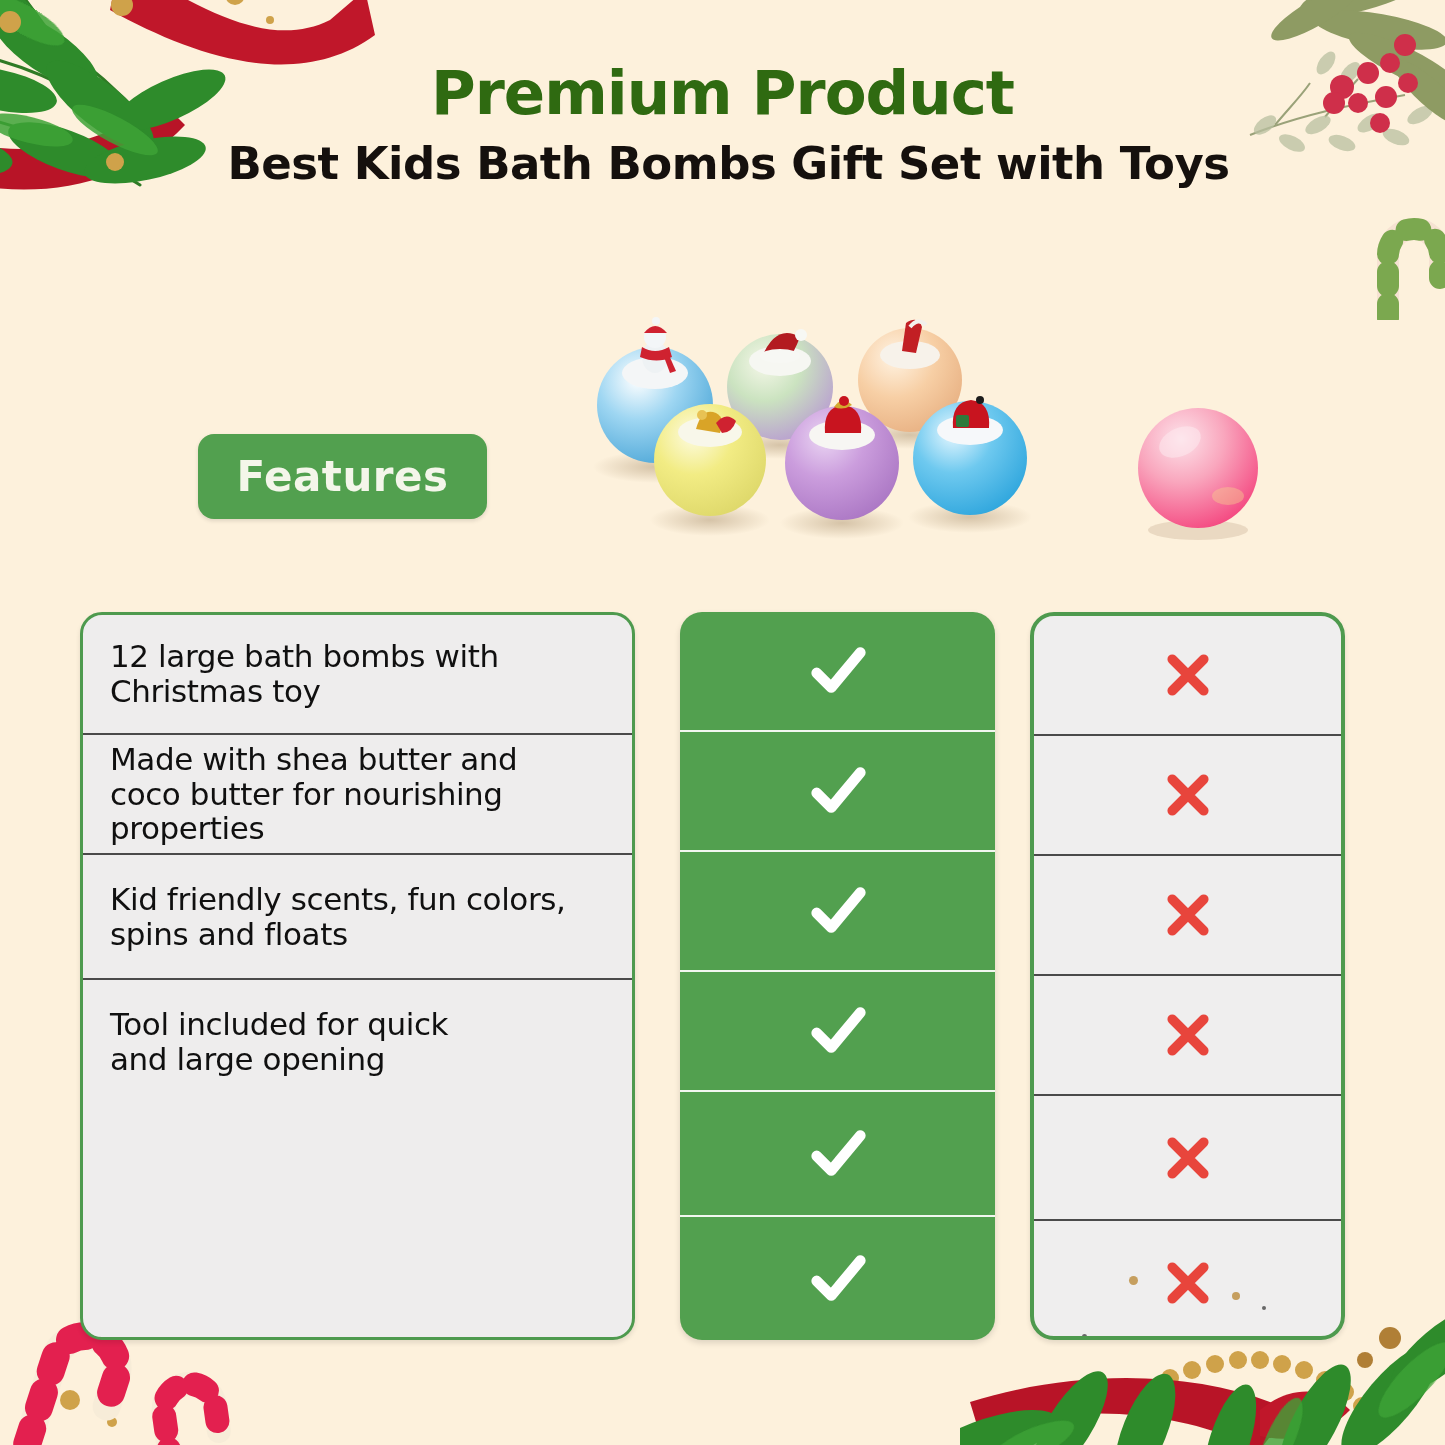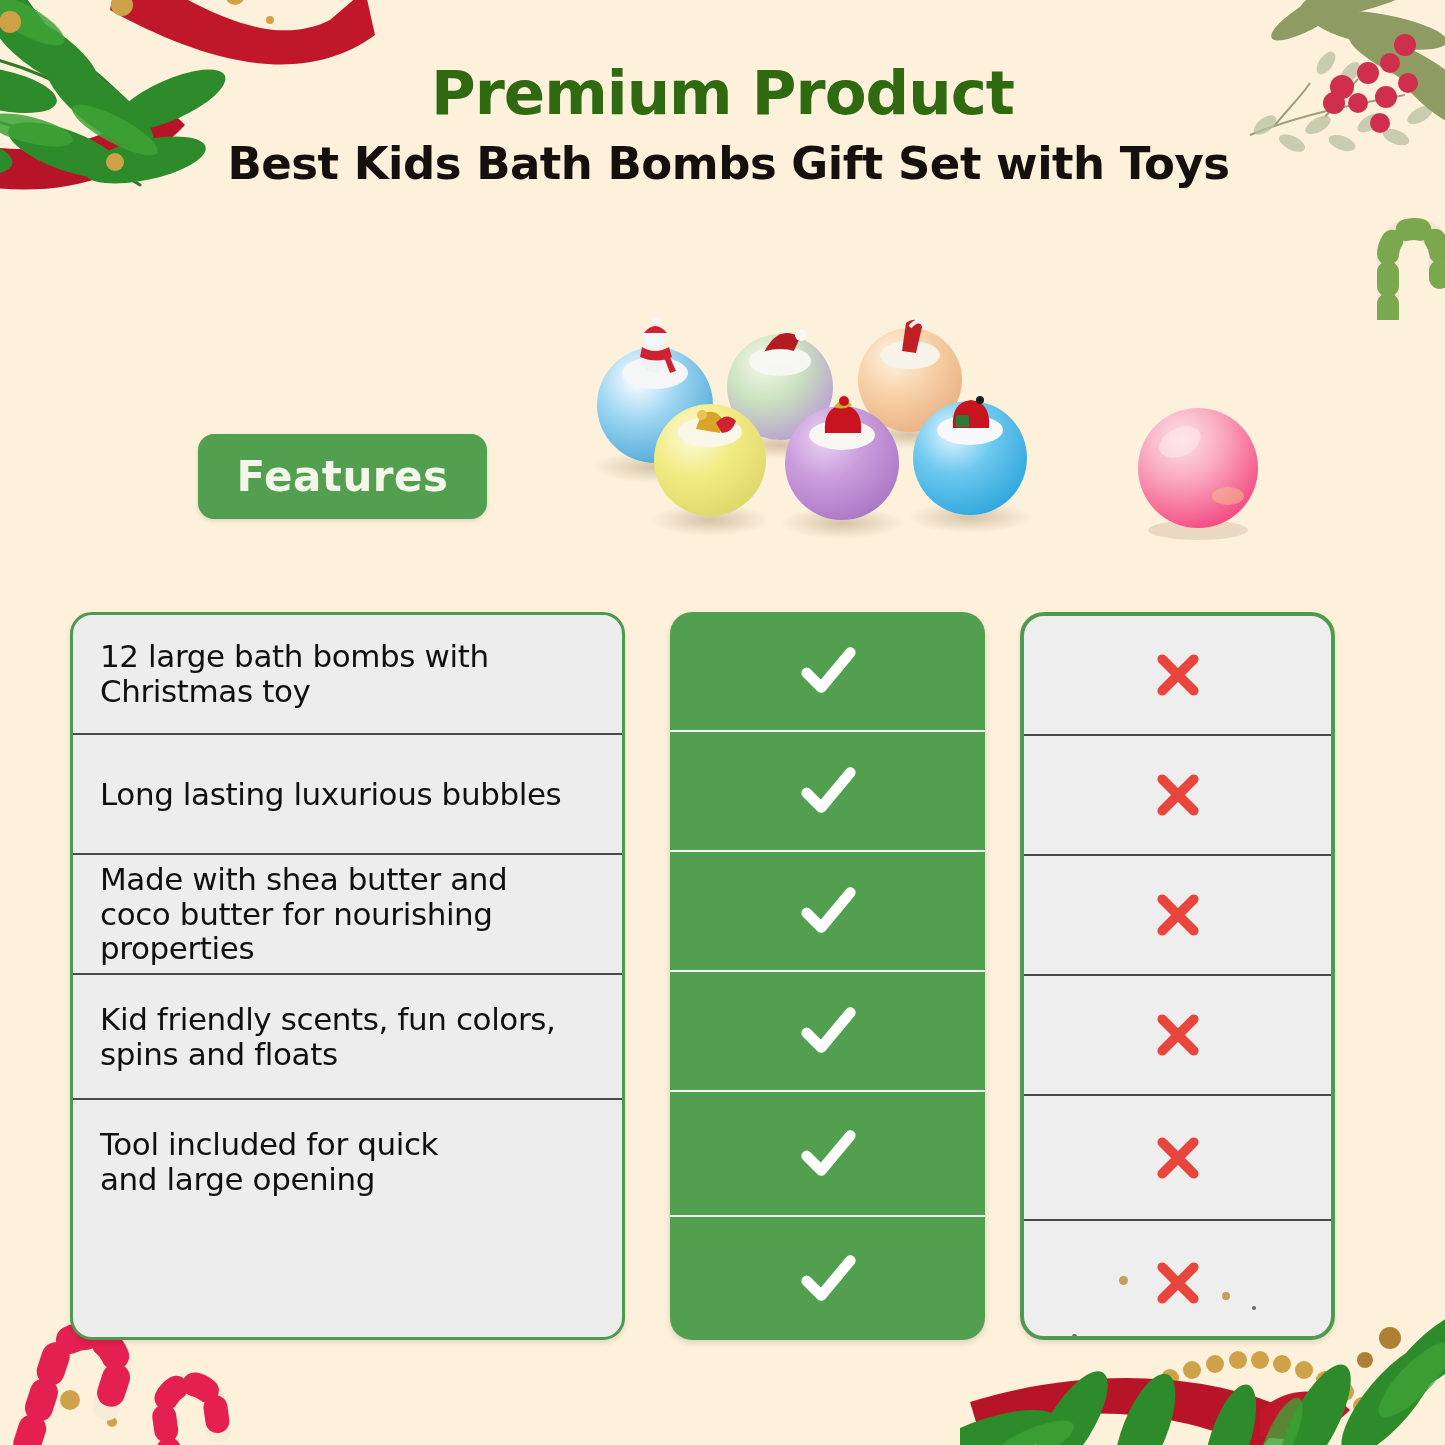--- a/index.html
+++ b/index.html
@@ -41,21 +41,21 @@
   .features-badge span{
     color:#f4f6ea;font-size:42px;font-weight:bold;letter-spacing:.5px;
     font-family:"DejaVu Sans", sans-serif;
   }
 
   
   .product-shot{position:absolute;left:580px;top:295px;width:490px;height:260px;}
   .solo-bomb{position:absolute;left:1128px;top:400px;width:140px;height:140px;}
 
   
-  .table{position:absolute;left:70px;top:612px;width:1285px;height:728px;}
+  .table{position:absolute;left:80px;top:612px;width:1285px;height:728px;}
 
   .col{position:absolute;top:0;height:728px;box-sizing:border-box;}
 
   .col-features{
     left:0;width:555px;
     background:#eeeded;
     border:3px solid #4e9a4e;border-radius:22px;
     box-shadow:0 3px 5px rgba(0,0,0,.10);
     overflow:hidden;
   }
@@ -386,23 +386,20 @@
   </div>
 
   <div class="table">
 
     <div class="col col-features">
       <div class="rows">
         <div class="cell r0">
           <div class="feat-text">12 large bath bombs with
 Christmas toy</div>
         </div>
-        <div class="cell r1">
-          <div class="feat-text">Long lasting luxurious bubbles</div>
-        </div>
         <div class="cell r3">
           <div class="feat-text">Made with shea butter and
 coco butter for nourishing
 properties</div>
         </div>
         <div class="cell r4">
           <div class="feat-text">Kid friendly scents, fun colors,
 spins and floats</div>
         </div>
         <div class="cell r5">

